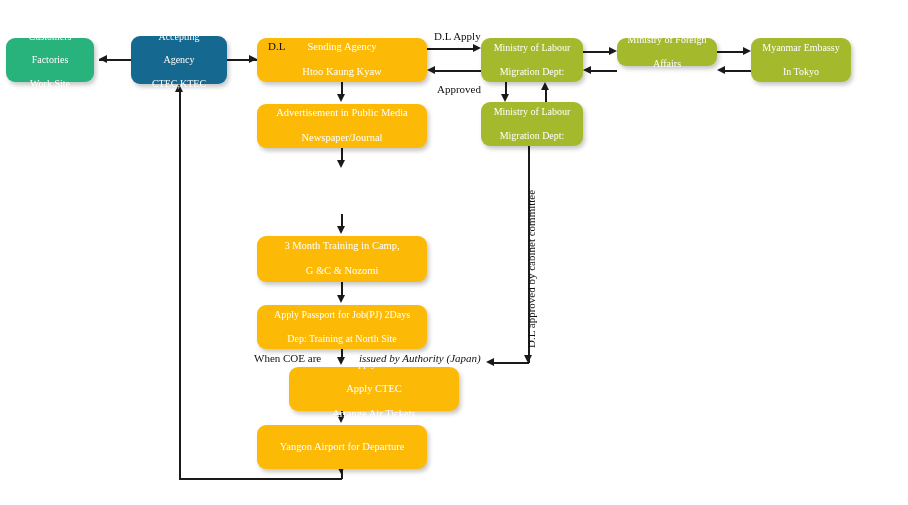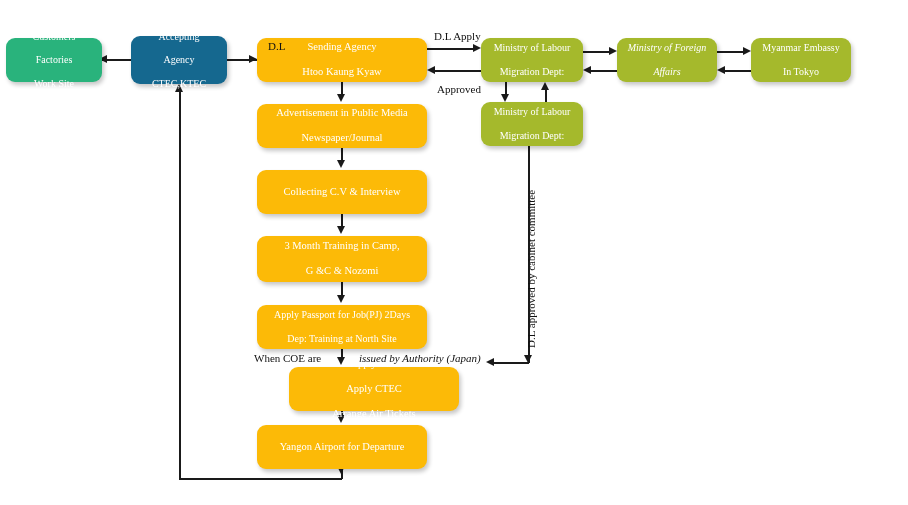--- a/index.html
+++ b/index.html
@@ -69,21 +69,21 @@
   .elabel.rot {
     transform: rotate(-90deg);
     transform-origin: left top;
   }
 </style>
 </head>
 <body>
 
 <div id="canvas">
 
-  <div class="node n-green" style="left:6px;  top:38px;  width:96px;  height:44px;  font-size:10px;justify-content:center;">
+  <div class="node n-green" style="left:6px;  top:38px;  width:88px;  height:44px;  font-size:10px;justify-content:center;">
     <span class="lines">
       <span class="ln">Customers</span>
       <span class="ln">Factories</span>
       <span class="ln">Work Site</span>
     </span>
   </div>
 
   <div class="node n-blue" style="left:131px; top:36px; width:96px; height:48px; font-size:10px;">
     <span class="lines">
       <span class="ln">Accepting</span>
@@ -99,25 +99,20 @@
     </span>
   </div>
 
   <div class="node n-orange" style="left:257px; top:104px; width:170px; height:44px; font-size:10.5px;">
     <span class="lines">
       <span class="ln">Advertisement in Public Media</span>
       <span class="ln">Newspaper/Journal</span>
     </span>
   </div>
 
-  <div class="node n-orange" style="left:257px; top:170px; width:170px; height:44px; font-size:10.5px;">
-    <span class="lines">
-      <span class="ln">Collecting C.V &amp; Interview</span>
-    </span>
-  </div>
 
   <div class="node n-orange" style="left:257px; top:236px; width:170px; height:46px; font-size:10.5px;">
     <span class="lines">
       <span class="ln">3 Month Training in Camp,</span>
       <span class="ln">G &amp;C &amp; Nozomi</span>
     </span>
   </div>
 
   <div class="node n-orange" style="left:257px; top:305px; width:170px; height:44px; font-size:10px;">
     <span class="lines">
@@ -147,21 +142,21 @@
     </span>
   </div>
 
   <div class="node n-olive" style="left:481px; top:102px; width:102px; height:44px; font-size:10px;">
     <span class="lines">
       <span class="ln">Ministry of Labour</span>
       <span class="ln">Migration Dept:</span>
     </span>
   </div>
 
-  <div class="node n-olive" style="left:617px; top:38px; width:100px; height:44px; font-size:10px;font-style:italic;">
+  <div class="node n-olive" style="left:617px; top:38px; width:100px; height:28px; font-size:10px;">
     <span class="lines">
       <span class="ln">Ministry of Foreign</span>
       <span class="ln">Affairs</span>
     </span>
   </div>
 
   <div class="node n-olive" style="left:751px; top:38px; width:100px; height:44px; font-size:10px;">
     <span class="lines">
       <span class="ln">Myanmar Embassy</span>
       <span class="ln">In Tokyo</span>

